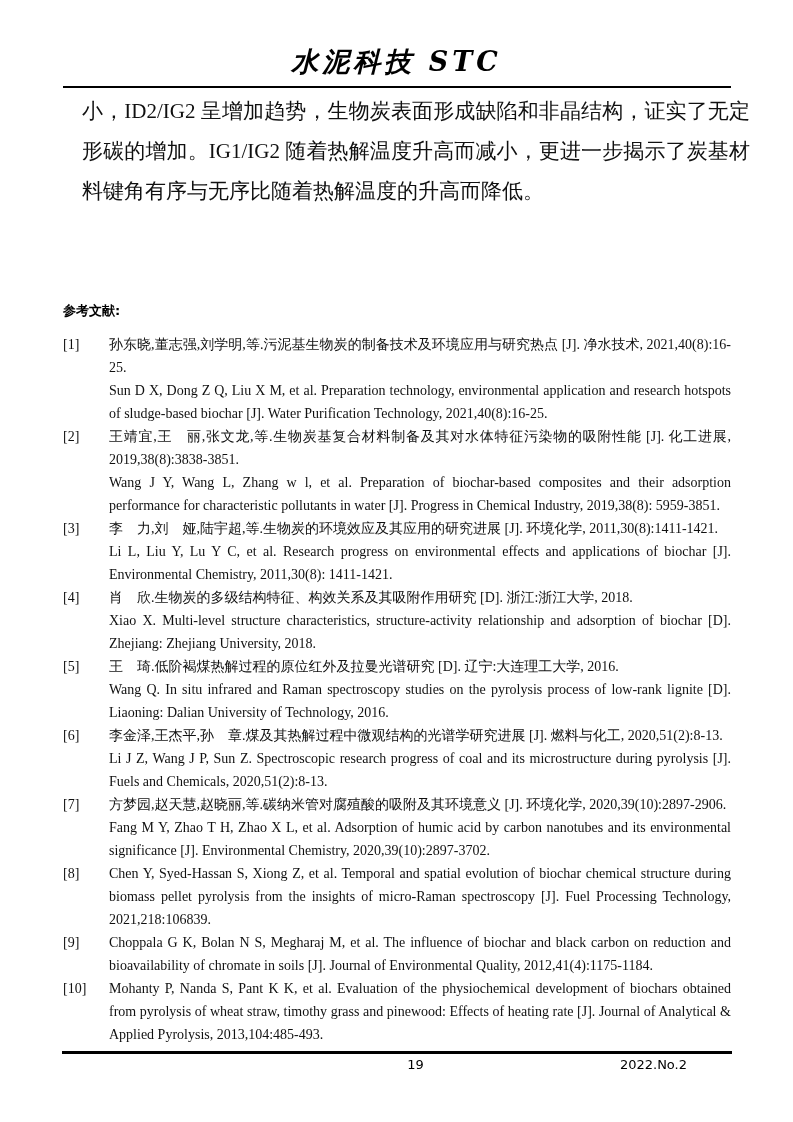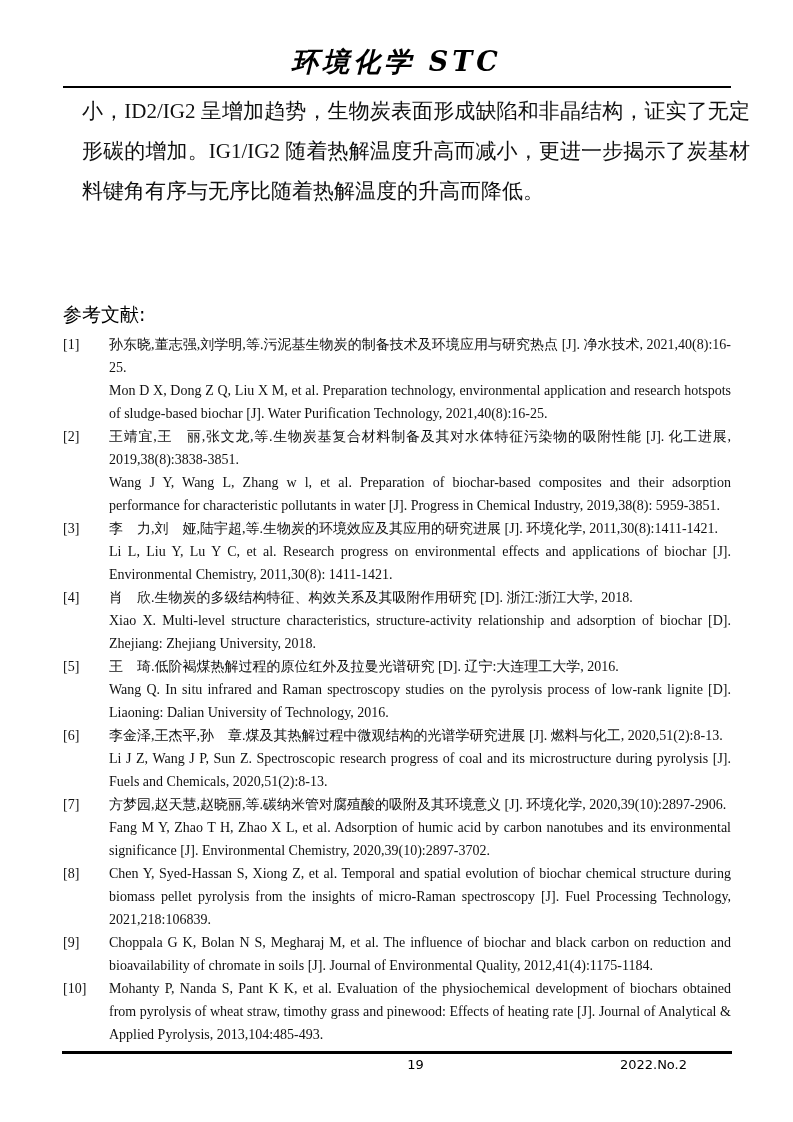--- a/index.html
+++ b/index.html
@@ -43,22 +43,22 @@
     text-align: justify;
     text-justify: inter-ideograph;
     color: #101010;
     margin-left: 19px;
   }
   .refs-heading {
     position: absolute;
     top: 302px;
     left: 63px;
     font-family: "DejaVu Sans", "Liberation Sans", sans-serif;
-    font-weight: normal;
-    font-size: 19px;
+    font-weight: bold;
+    font-size: 13px;
     color: #000000;
   }
   .refs-list {
     position: absolute;
     top: 333px;
     left: 63px;
     width: 668px;
     font-size: 14px;
     line-height: 23px;
     color: #101010;
@@ -94,33 +94,33 @@
     font-size: 13px;
     font-family: "DejaVu Sans", "Liberation Sans", sans-serif;
     color: #000000;
   }
 </style>
 </head>
 <body>
 
 <div class="page">
 
-  <div class="journal-title">环境化学 STC</div>
+  <div class="journal-title">水泥科技 STC</div>
   <div class="header-rule"></div>
 
   <div class="body-paragraph">小，ID2/IG2 呈增加趋势，生物炭表面形成缺陷和非晶结构，证实了无定形碳的增加。IG1/IG2 随着热解温度升高而减小，更进一步揭示了炭基材料键角有序与无序比随着热解温度的升高而降低。</div>
 
   <div class="refs-heading">参考文献:</div>
 
   <div class="refs-list">
     <div class="ref-item">
       <span class="ref-marker">[1]</span>
       <div class="ref-body">
         <div class="ref-line">孙东晓,董志强,刘学明,等.污泥基生物炭的制备技术及环境应用与研究热点 [J]. 净水技术, 2021,40(8):16-25.</div>
-        <div class="ref-line">Mon D X, Dong Z Q, Liu X M, et al. Preparation technology, environmental application and research hotspots of sludge-based biochar [J]. Water Purification Technology, 2021,40(8):16-25.</div>
+        <div class="ref-line">Sun D X, Dong Z Q, Liu X M, et al. Preparation technology, environmental application and research hotspots of sludge-based biochar [J]. Water Purification Technology, 2021,40(8):16-25.</div>
       </div>
     </div>
     <div class="ref-item">
       <span class="ref-marker">[2]</span>
       <div class="ref-body">
         <div class="ref-line">王靖宜,王　丽,张文龙,等.生物炭基复合材料制备及其对水体特征污染物的吸附性能 [J]. 化工进展, 2019,38(8):3838-3851.</div>
         <div class="ref-line">Wang J Y, Wang L, Zhang w l, et al. Preparation of biochar-based composites and their adsorption performance for characteristic pollutants in water [J]. Progress in Chemical Industry, 2019,38(8): 5959-3851.</div>
       </div>
     </div>
     <div class="ref-item">

